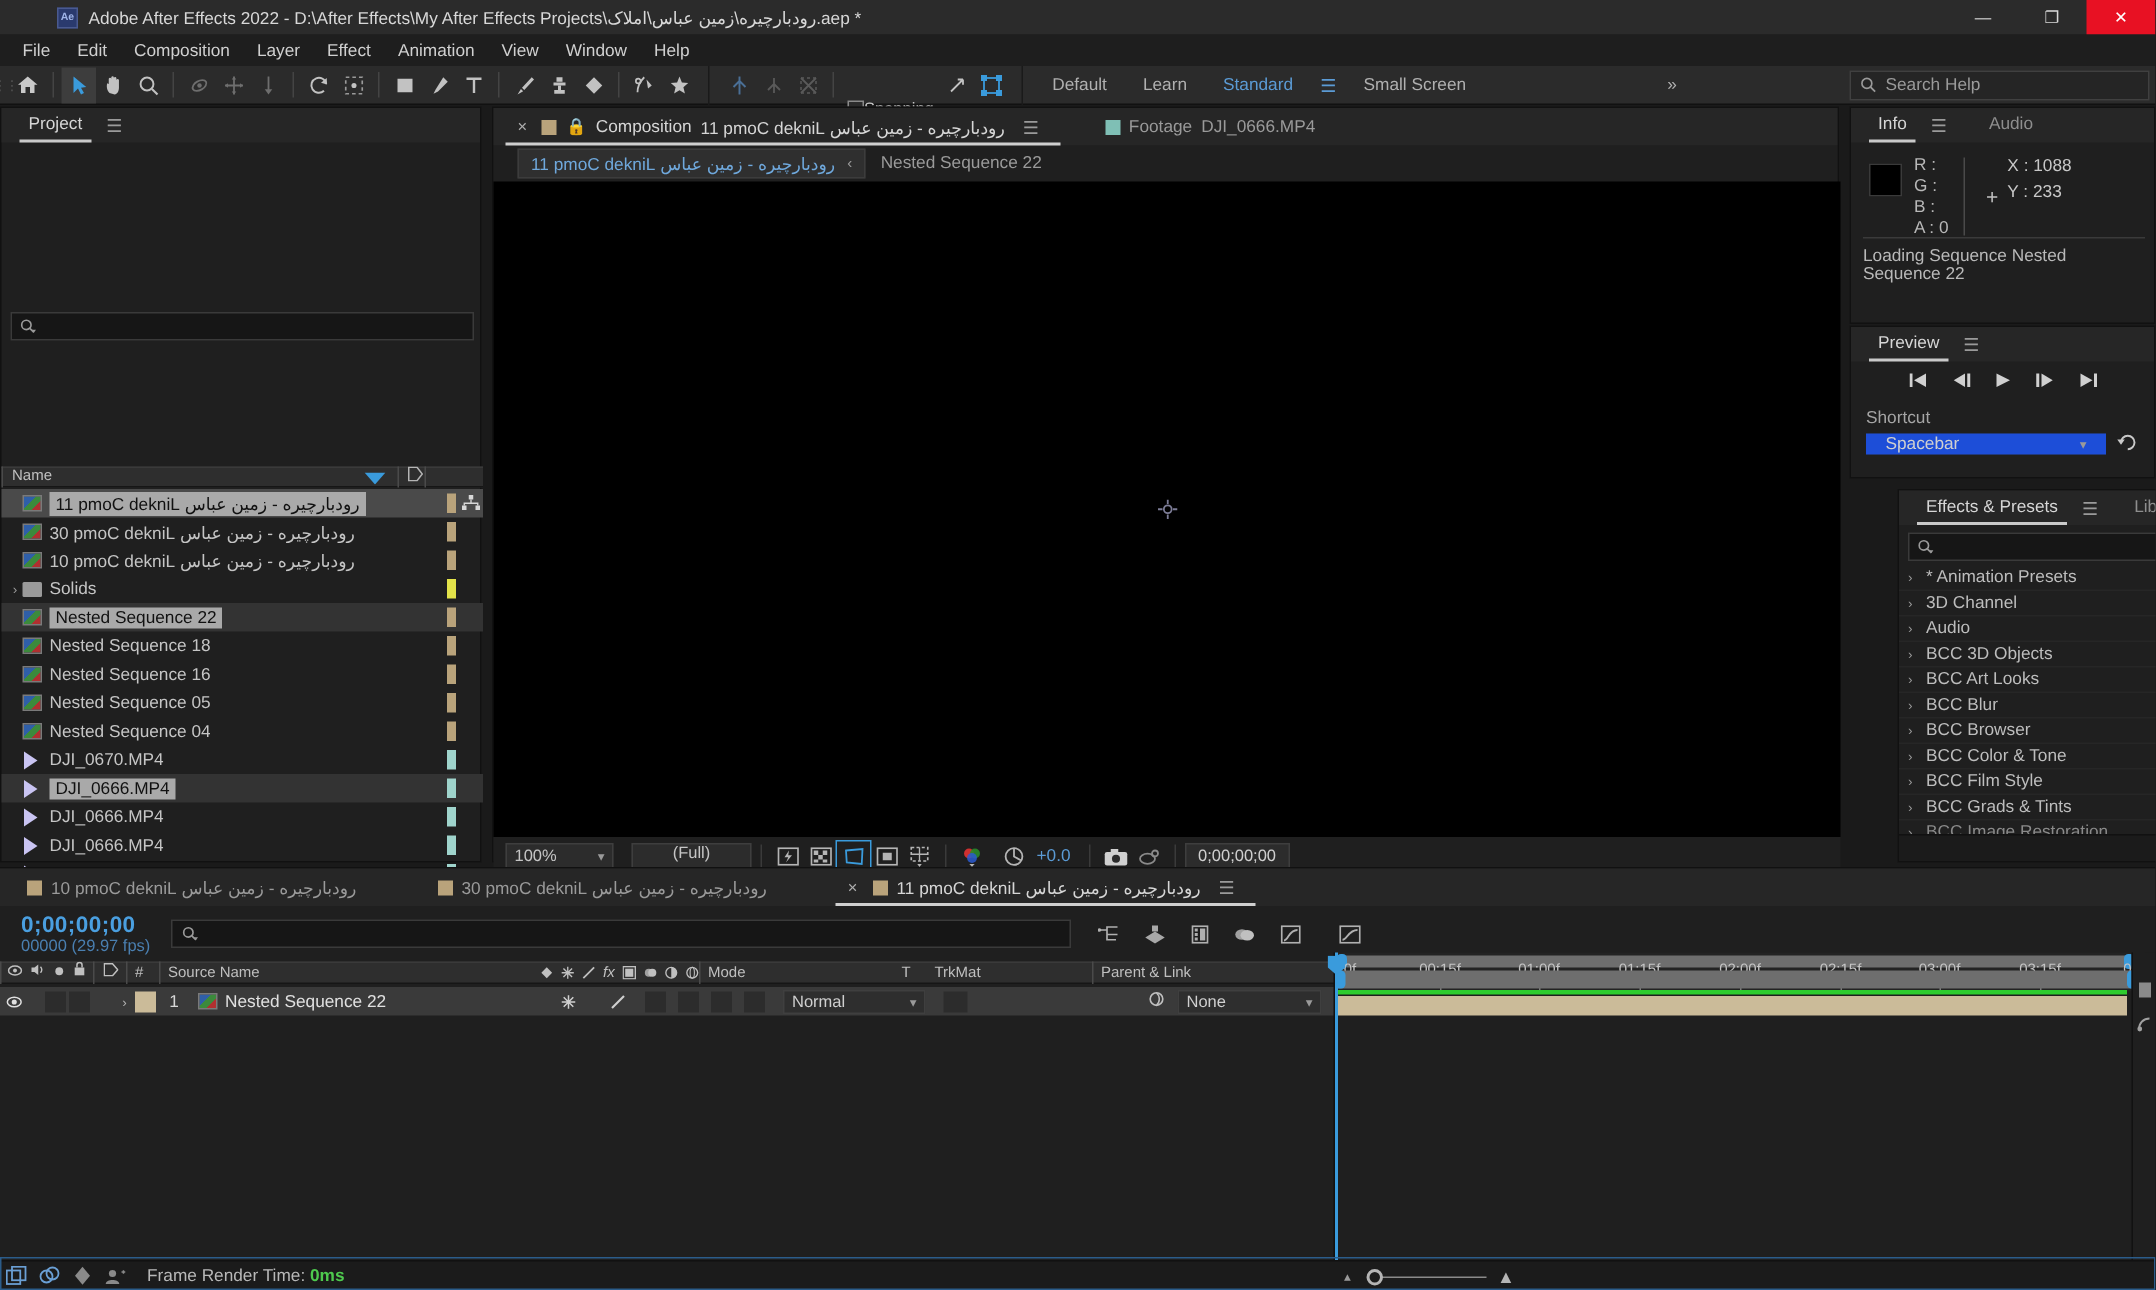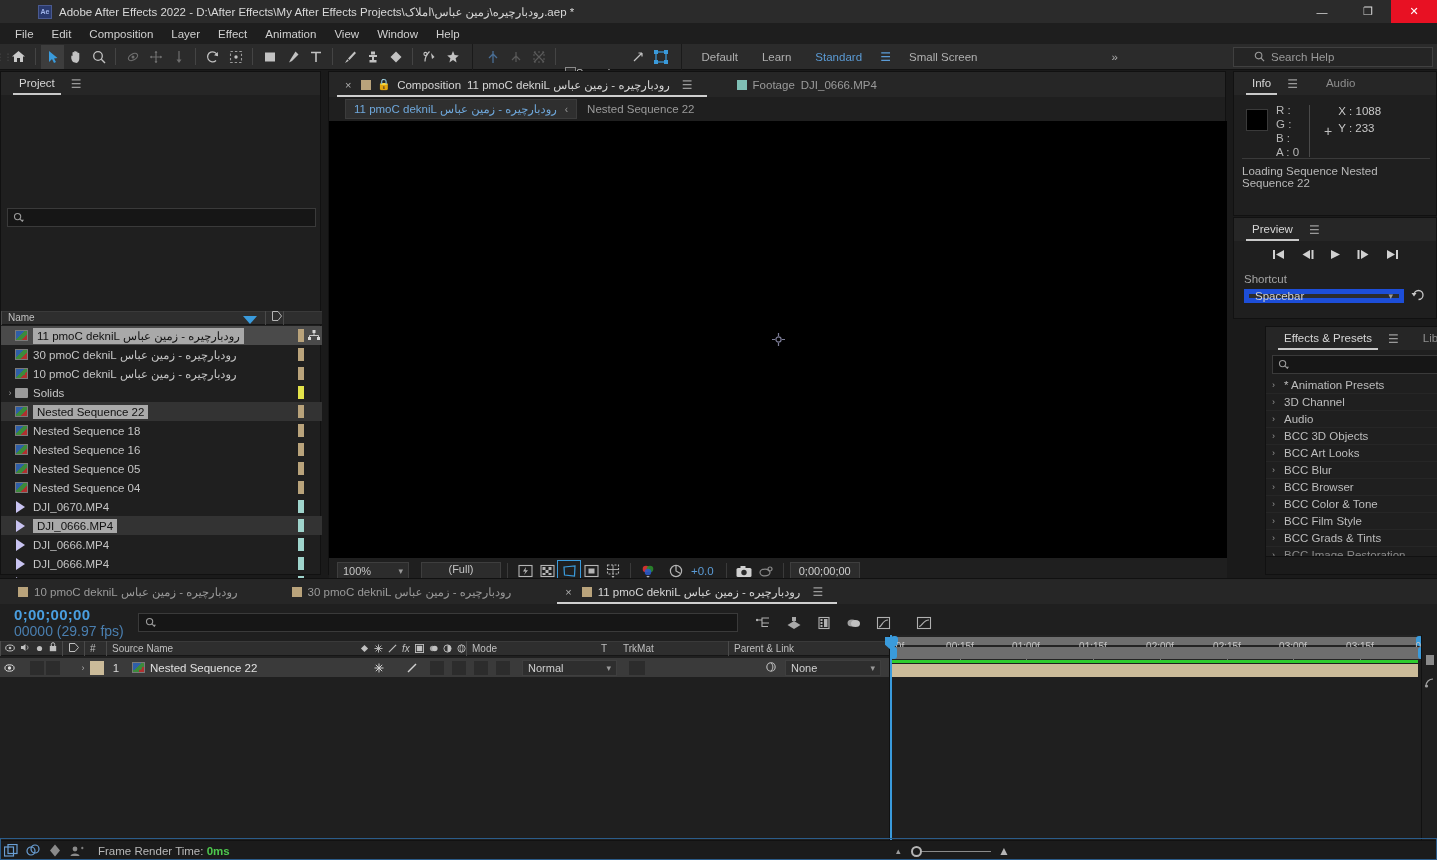--- a/index.html
+++ b/index.html
@@ -31,21 +31,21 @@
   .tbtn svg { display:block; }
   .tbtn.sel { background:#3d3d3d; }
   .tbtn.active svg { stroke:#3a9bdc; fill:#3a9bdc; }
   .tsep { width:1px; height:17px; background:#444; margin:0 5px; }
   .tbigsep { width:1px; height:26px; background:#1a1a1a; margin:0 8px; }
   .tlabel { font-size:11.5px; color:#b0b0b0; padding:0 12px; white-space:nowrap; }
   .tlabel.accent { color:#5b9bd5; }
   .snapbox { display:flex; align-items:center; gap:0; padding:0 4px;margin-top:32px; }
   .snapchk { width:11px; height:11px; border:1px solid #8a8a8a; background:#2b2b2b; }
   #searchhelp { margin-left:auto; width:200px; height:20px; background:#252525; border:1px solid #404040;
-    display:flex; align-items:center; gap:6px; padding:0 20px; margin-right:4px; }
+    display:flex; align-items:center; gap:6px; padding:0 6px; margin-right:4px; }
   #searchhelp .ph { color:#9a9a9a; font-size:11.5px; }
 
   
   .panel { background:#1f1f1f; border:1px solid #111; }
   .ptabs { height:23px; background:#262626; display:flex; align-items:center; padding-left:8px; gap:0px; }
   .ptab { font-size:11.5px; color:#8e8e8e; padding:0 10px; height:23px; line-height:23px; position:relative; white-space:nowrap;}
   .ptab.on { color:#d6d6d6; }
   .ptab.on:after { content:""; position:absolute; left:4px; right:4px; bottom:0; height:2px; background:#c9c9c9; }
   .pmenu { color:#9a9a9a; font-size:12px; padding:0 6px; letter-spacing:0; }
 
@@ -104,37 +104,37 @@
   .vdiv { width:1px; background:#4a4a4a; margin:2px 14px 2px 10px; }
   .xy { font-size:11.5px; color:#c8c8c8; line-height:17px; }
   .plusmark { color:#c0c0c0; font-size:14px; align-self:center; margin-right:6px;}
   #infoStatus { position:absolute; left:8px; top:93px; width:190px; font-size:11.5px; color:#b9b9b9; }
   .hrline { position:absolute; left:8px; top:86px; width:188px; height:1px; background:#3a3a3a; }
 
   #previewPanel { left:1233px; top:217px; width:204px; height:102px; background:#1f1f1f; }
   #transport { display:flex; align-items:center; justify-content:center; gap:16px; height:28px; color:#cdcdcd; }
   .shortcutLbl { font-size:11.5px; color:#a5a5a5; padding:4px 4px 3px 10px; }
   #shortcutRow { display:flex; align-items:center; gap:7px; padding-left:10px; }
-  #shortcutSel { width:160px; height:14px; background:#2c2c2c; border:5px solid #1d4ed8; display:flex; align-items:center;
+  #shortcutSel { width:160px; height:14px; background:#2c2c2c; border:7px solid #1d4ed8; display:flex; align-items:center;
      justify-content:space-between; padding:0 6px; font-size:11.5px; color:#d0d0d0; }
 
   #effectsPanel { left:1233px; top:326px; width:204px; height:249px; background:#1f1f1f;margin-left:32px; }
   #efxSearch { margin:5px 6px 0 6px; height:19px; background:#161616; border:1px solid #3a3a3a; display:flex; align-items:center; padding:0 5px;}
   .efxRow { height:17px; display:flex; align-items:center; font-size:11.5px; color:#bdbdbd; border-bottom:1px solid #262626; padding-left:6px; }
   .efxRow .ar { color:#9a9a9a; font-size:9px; width:12px; }
   #efxScroll { position:absolute; right:2px; top:54px; width:8px; height:130px; background:#2a2a2a; border-radius:4px; }
   #efxScroll i { position:absolute; left:0; top:0; width:8px; height:34px; background:#5a5a5a; border-radius:4px; display:block;}
   #efxFooter { position:absolute; left:0; bottom:0; width:204px; height:18px; background:#1b1b1b; border-top:1px solid #111; display:flex; justify-content:flex-end; align-items:center; padding-right:6px;}
 
   
   #timeline { left:0; top:578px; width:1437px; height:270px; background:#1f1f1f; border-top:1px solid #111; }
   #tlTabs { height:25px; background:#262626; display:flex; align-items:center; padding-left:10px; }
   #tlHeader { height:37px; display:flex; align-items:center; }
   .tcBig { color:#4a9fe0; font-size:15px; font-weight:bold; letter-spacing:0.3px; }
-  .tcSub { color:#4a7fb0; font-size:14px; }
+  .tcSub { color:#4a7fb0; font-size:11px; }
   #tlSearch { width:600px; height:19px; background:#161616; border:1px solid #3a3a3a; display:flex; align-items:center; padding:0 6px; margin-left:14px;}
   .tlicon { width:24px; height:22px; display:flex; align-items:center; justify-content:center; color:#b0b0b0; }
   #colHead { position:absolute; left:0; top:62px; width:890px; height:15px; background:#2e2e2e; display:flex; align-items:center;
      font-size:10px; color:#bfbfbf; border-top:1px solid #3a3a3a; border-bottom:1px solid #161616; }
   .chcell { border-left:1px solid #4a4a4a; height:15px; line-height:15px; padding-left:5px; }
   #layerRow { position:absolute; left:0; top:79px; width:890px; height:19px; background:#3a3a3a; display:flex; align-items:center; font-size:11.5px; color:#d8d8d8; }
   .lrbox { width:14px; height:14px; background:#2c2c2c; margin-left:2px;}
   .modeSel { width:95px; height:16px; background:#2e2e2e; border:1px solid #3f3f3f; display:flex; align-items:center; justify-content:space-between; padding:0 5px; font-size:11px; color:#d0d0d0;}
   #tlVSplit { position:absolute; left:889px; top:56px; width:1px; height:214px; background:#111; }
   #ruler { position:absolute; left:890px; top:56px; width:540px; height:26px; background:#232323; }

